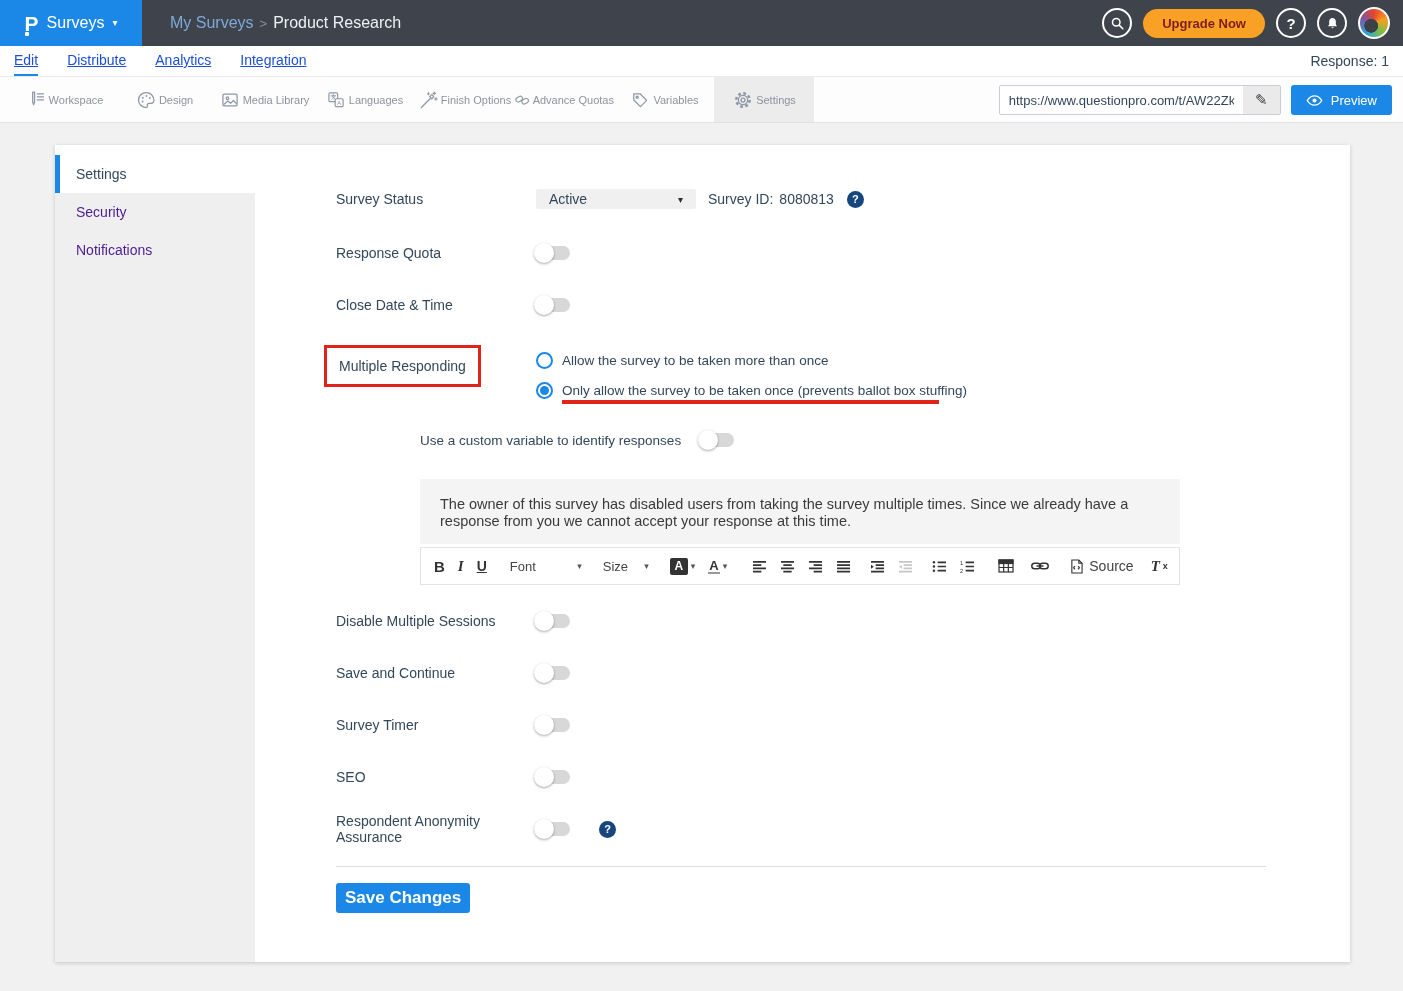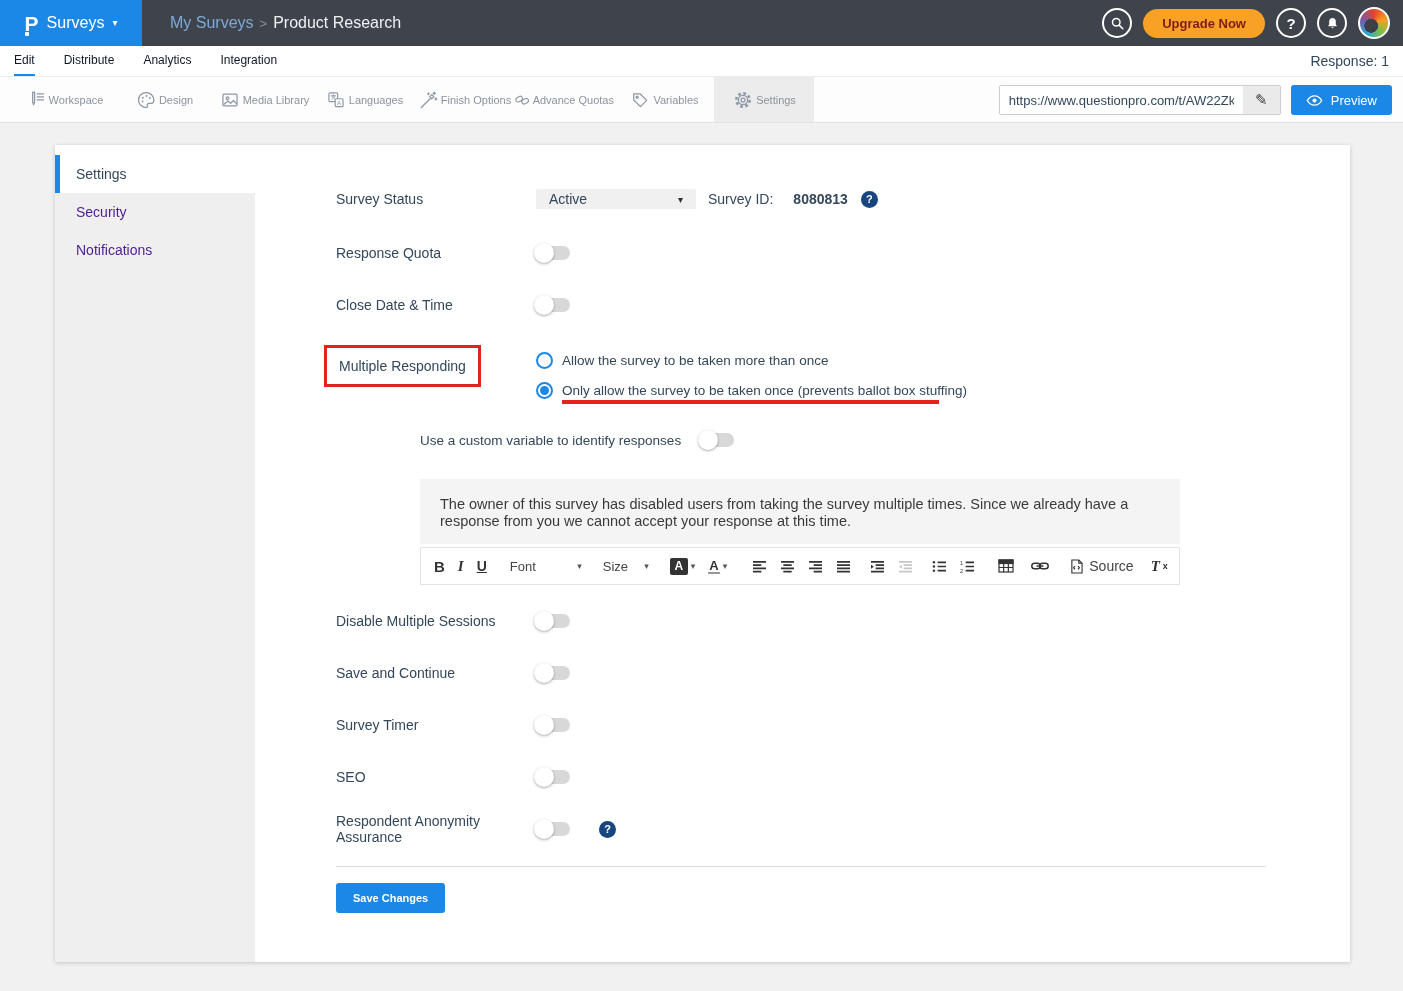--- a/index.html
+++ b/index.html
@@ -27,22 +27,22 @@
     display:flex; align-items:center; justify-content:center; color:#fff;
     font-weight:bold; font-size:15px; background:transparent; cursor:pointer; }
   .upgrade-btn { height:29px; background:#f9a125; color:#7f1d1d; border:none; border-radius:15px;
     font-size:13px; font-weight:bold; padding:0 19px; font-family:inherit; cursor:pointer; }
   .avatar { width:32px; height:32px; border-radius:50%; border:2px solid #fff; cursor:pointer;
     background: radial-gradient(circle at 40% 60%, #3d4147 28%, transparent 30%),
       conic-gradient(#e8432d,#f59f22,#7cc043,#25a8e0,#7d57a0,#e8432d); }
   
   .tabbar { height:31px; background:#fff; display:flex; align-items:stretch; padding:0 14px;
     border-bottom:1px solid #e9ebee; }
-  .tab { font-size:12px; color:#0f172a; margin-right:29px; display:flex; align-items:center;
-    border-bottom:2px solid transparent; cursor:pointer; }
+  .tab { font-size:14px; color:#1d4ed8; margin-right:29px; display:flex; align-items:center;
+    border-bottom:2px solid transparent; cursor:pointer;text-decoration:underline; }
   .tab.active { border-bottom-color:#1b87e6; }
   .response-count { margin-left:auto; font-size:14px; color:#33475b; display:flex; align-items:center; }
   
   .toolbar { height:46px; background:#fdfdfd; border-bottom:1px solid #dfe3e8;
     display:flex; align-items:stretch; padding-left:14px; position:relative; }
   .tool-item { width:100px; display:flex; flex-direction:row; align-items:center;
     justify-content:center; gap:2px; color:#8d97a5; cursor:pointer; }
   .tool-item.active { background:#ececec; }
   .tool-label { font-size:11px; color:#8b949f; white-space:nowrap; }
   .toolbar-right { position:absolute; right:11px; top:8px; display:flex; gap:10px; align-items:center; }
@@ -66,21 +66,21 @@
   
   .content { flex:1; padding:38px 0 0 81px; font-size:14px; }
   .row { display:flex; align-items:center; }
   .row-label { width:200px; flex:none; font-size:14px; color:#33475b; }
   .status-row { height:32px; margin-bottom:28px; }
   .status-select { width:160px; height:20px; background:#f0f0f0; border:none; border-radius:2px;
     display:flex; align-items:center; justify-content:space-between; padding:0 13px;
     font-size:14px; color:#33475b; cursor:pointer; }
   .status-select .caret-dk { font-size:10px; color:#2f2f2f; }
   .sid-label { margin-left:12px; }
-  .sid-value { margin-left:20px;font-weight:bold; }
+  .sid-value { margin-left:6px; }
   .help-badge { width:17px; height:17px; border-radius:50%; background:#17457d; color:#fff;
     font-size:11px; font-weight:bold; display:flex; align-items:center; justify-content:center;
     margin-left:13px; cursor:pointer; }
   .toggle-row { height:20px; margin-bottom:32px; }
   .toggle { position:relative; width:34px; height:14px; background:#d8d8d8; border-radius:7px;
     cursor:pointer; flex:none; }
   .toggle .knob { position:absolute; left:-2px; top:-3px; width:20px; height:20px; background:#fff;
     border-radius:50%; box-shadow:0 1px 2.5px rgba(0,0,0,0.35); }
   
   .multi-row { align-items:flex-start; margin-bottom:26px; }
@@ -109,21 +109,21 @@
   .abox { width:18px; height:17px; background:#333; color:#fff; border-radius:2px; font-size:12px;
     font-weight:bold; display:flex; align-items:center; justify-content:center; }
   .acolor { font-size:13px; font-weight:bold; color:#333; border-bottom:2px solid #9a9a9a;
     line-height:13px; padding:0 1px; }
   .ed.disabled { cursor:default; }
   .tx { font-family:"Liberation Serif", serif; font-style:italic; font-weight:bold; font-size:15px; }
   .tx sub { font-style:normal; font-size:9px; font-family:"Liberation Sans",sans-serif; font-weight:bold; }
   .anon-row { margin-bottom:0; }
   .divider { width:930px; border-top:1px solid #dcdcdc; margin:27px 0 16px 0; }
   .save-btn { height:30px; background:#1b87e6; color:#fff; border:none; border-radius:3px;
-    font-size:11px; font-weight:bold; padding:0 17px; font-family:inherit; cursor:pointer; }
+    font-size:17px; font-weight:bold; padding:0 9px; font-family:inherit; cursor:pointer; }
   svg { display:block; }
 </style>
 </head>
 <body>
 
 <div class="topbar">
   <div class="logo-block">
     <span class="logo-glyph"><span>P</span><i></i></span>
     <span class="logo-text">Surveys</span>
     <span class="caret-sm">▾</span>

